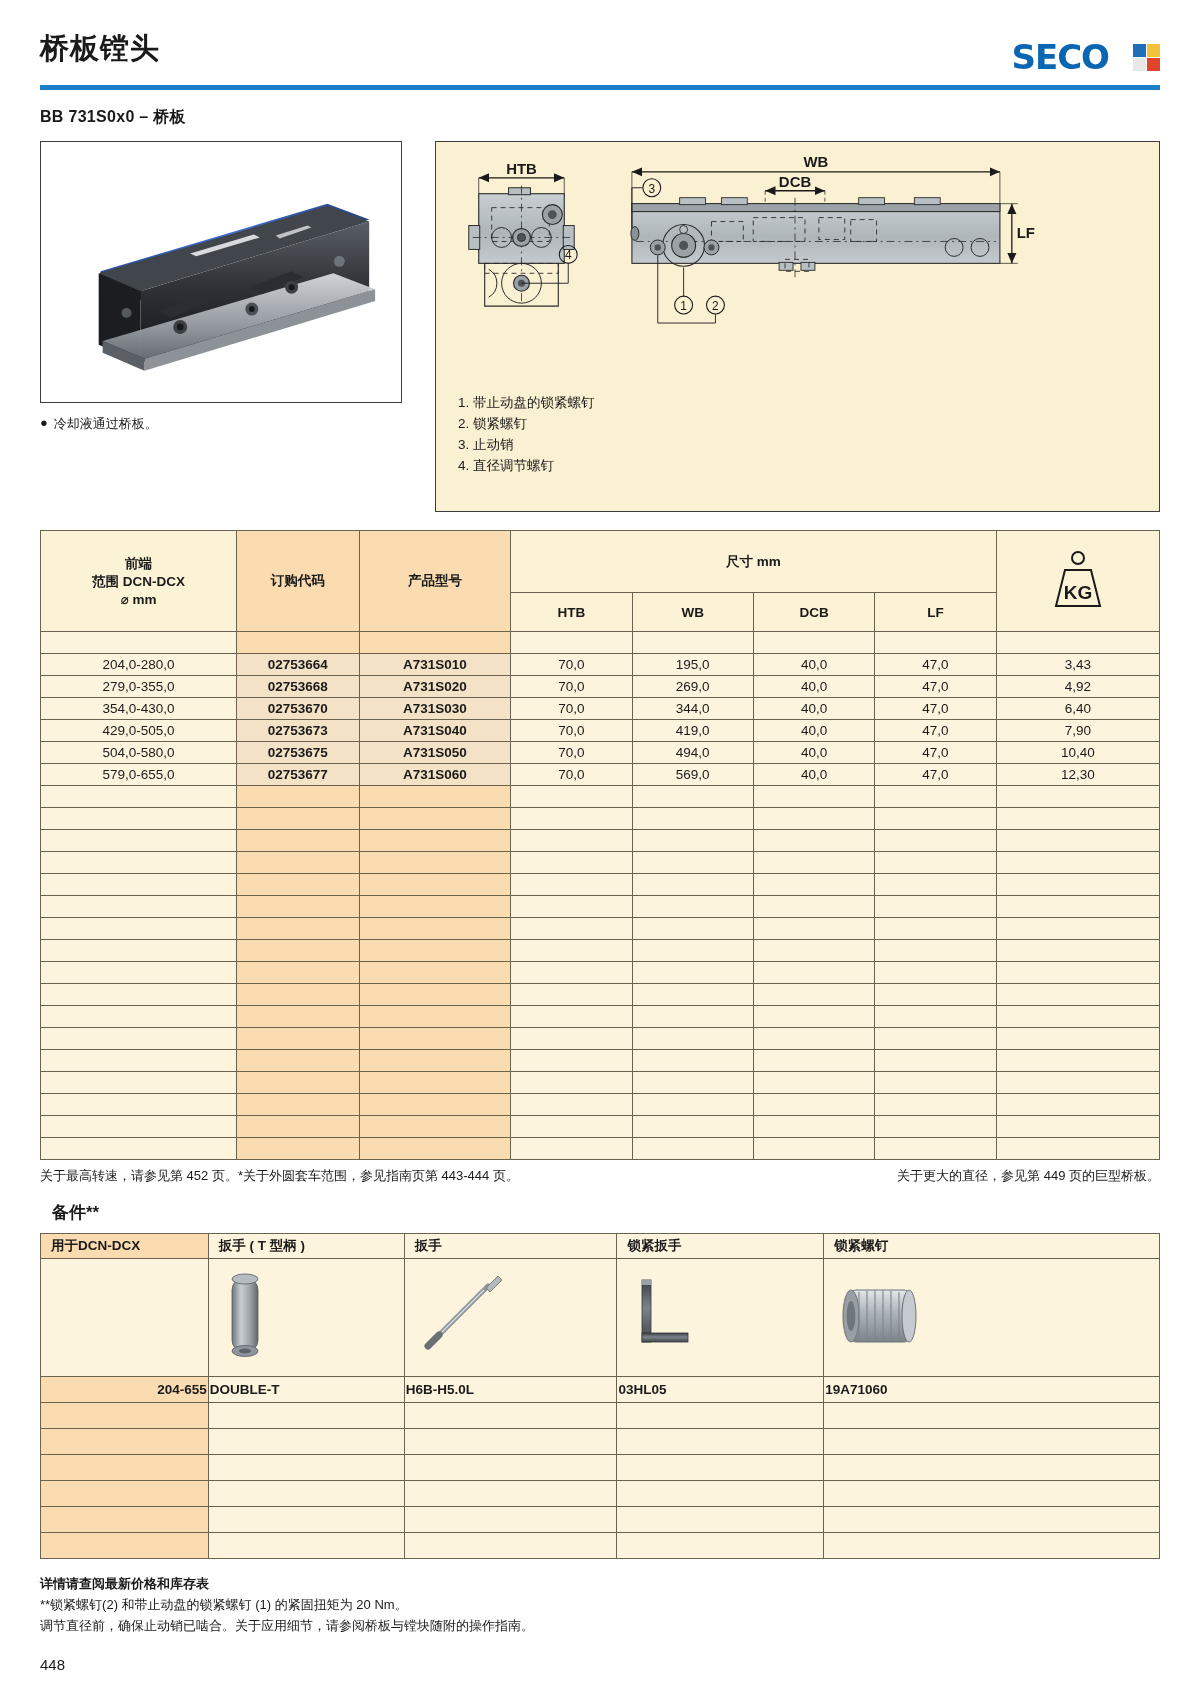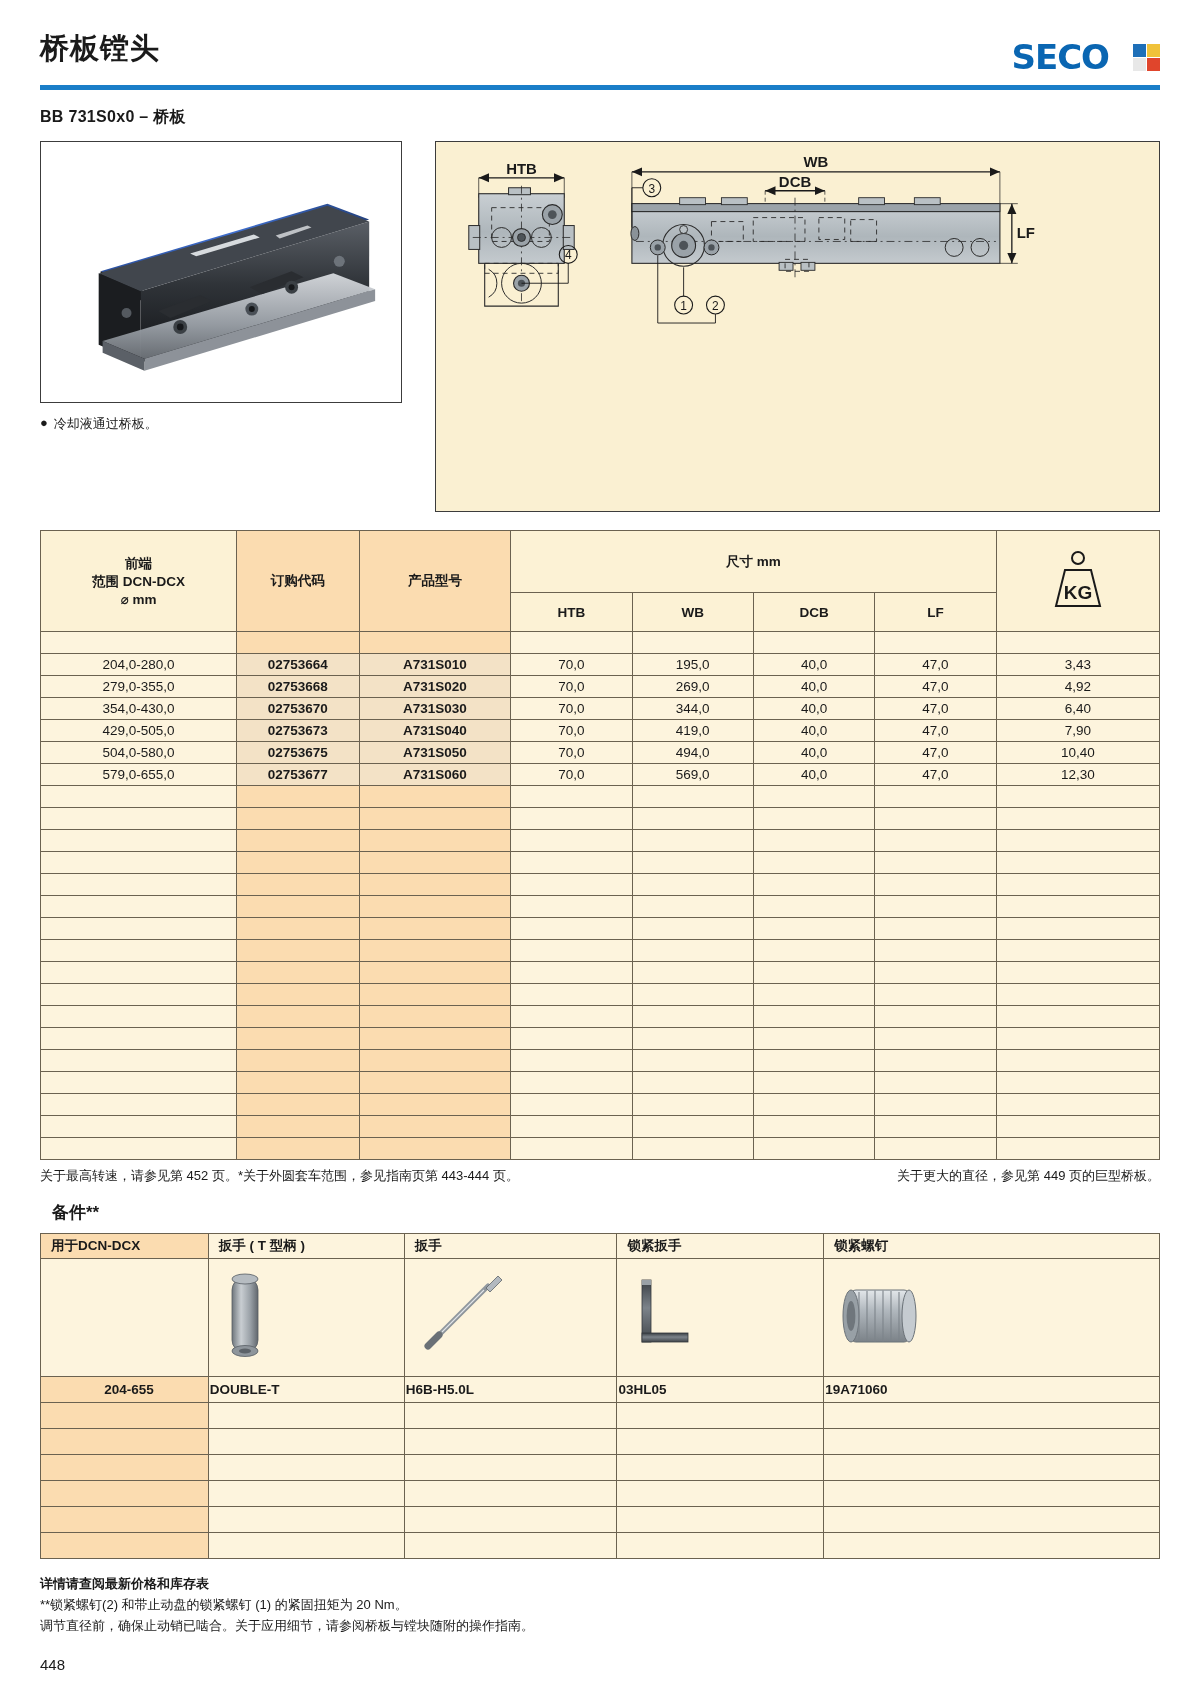--- a/index.html
+++ b/index.html
@@ -65,21 +65,21 @@
   
   .foot-row { display: flex; justify-content: space-between; font-size: 13px; margin-top: 7px; }
 
   
   .acc-title { font-size: 17px; font-weight: bold; margin-top: 16px; margin-left: 12px; }
   .acc-table { margin-top: 9px; font-size: 13.5px; }
   .acc-table th, .acc-table td { border: 1px solid #6b6250; }
   .acc-table th { background: #fdf4dd; font-weight: bold; text-align: left; padding: 3px 10px; font-size: 13.5px; }
   .acc-table th.tint { background: #fbdcb0; }
   .acc-table td { height: 26px; background: #fdf4dd; text-align: left; }
-  .acc-table td.tint { background: #fbdcb0; text-align: center; padding-left: 10px; font-weight: bold; }
+  .acc-table td.tint { background: #fbdcb0; text-align: right; padding-left: 10px; font-weight: bold; }
   .acc-table td.imgcell { height: 118px; background: #fdf4dd; }
   .acc-table .a1 { width: 168px; }
   .acc-table .a2 { width: 196px; }
   .acc-table .a3 { width: 213px; }
   .acc-table .a4 { width: 207px; }
   .acc-table .a5 { width: 336px; }
   .acc-first td { font-weight: bold; }
 
   
   .notes { margin-top: 14px; font-size: 13px; line-height: 1.62; }
@@ -270,20 +270,26 @@
         <text x="248" y="169" font-size="12" text-anchor="middle" font-family="Liberation Sans, sans-serif" fill="#1a1a1a">1</text>
         <line x1="248" y1="155" x2="248" y2="126" stroke="#1a1a1a" stroke-width="0.9"></line>
         <line x1="222" y1="114" x2="222" y2="182" stroke="#1a1a1a" stroke-width="0.9"></line>
         <line x1="222" y1="182" x2="280" y2="182" stroke="#1a1a1a" stroke-width="0.9"></line>
 
         <circle cx="280" cy="164" r="9" fill="none" stroke="#1a1a1a" stroke-width="1.1"></circle>
         <text x="280" y="169" font-size="12" text-anchor="middle" font-family="Liberation Sans, sans-serif" fill="#1a1a1a">2</text>
         <line x1="280" y1="173" x2="280" y2="182" stroke="#1a1a1a" stroke-width="0.9"></line>
       </svg>
 
+      <div class="legend">
+        <div>1. 带止动盘的锁紧螺钉</div>
+        <div>2. 锁紧螺钉</div>
+        <div>3. 止动销</div>
+        <div>4. 直径调节螺钉</div>
+      </div>
     </div>
   </div>
 
   <table class="main-table">
     <colgroup>
       <col class="c1">
         <col class="c2">
         <col class="c3">
         <col class="c4">
       <col class="c5">

